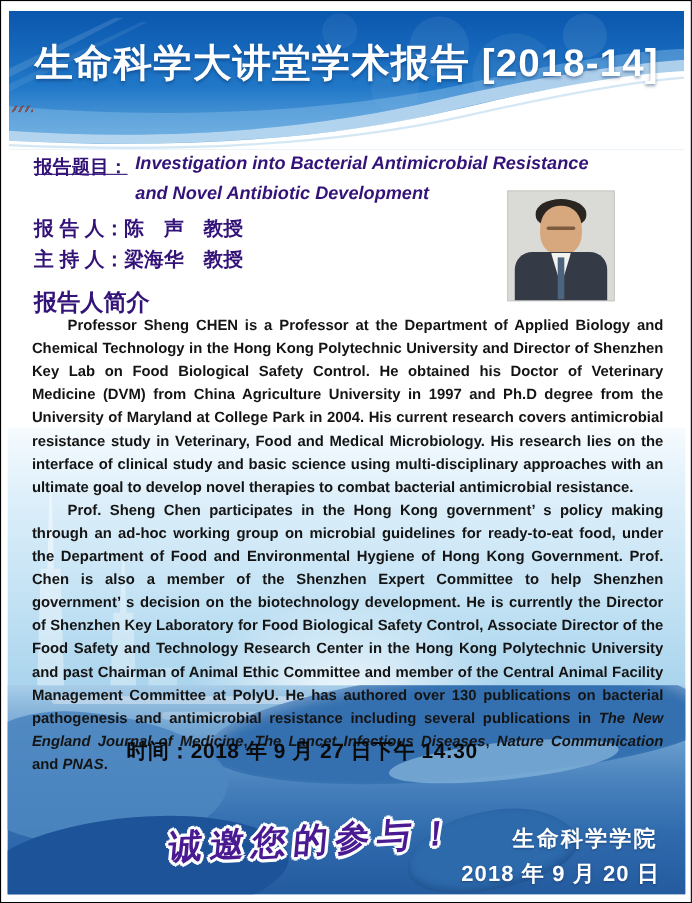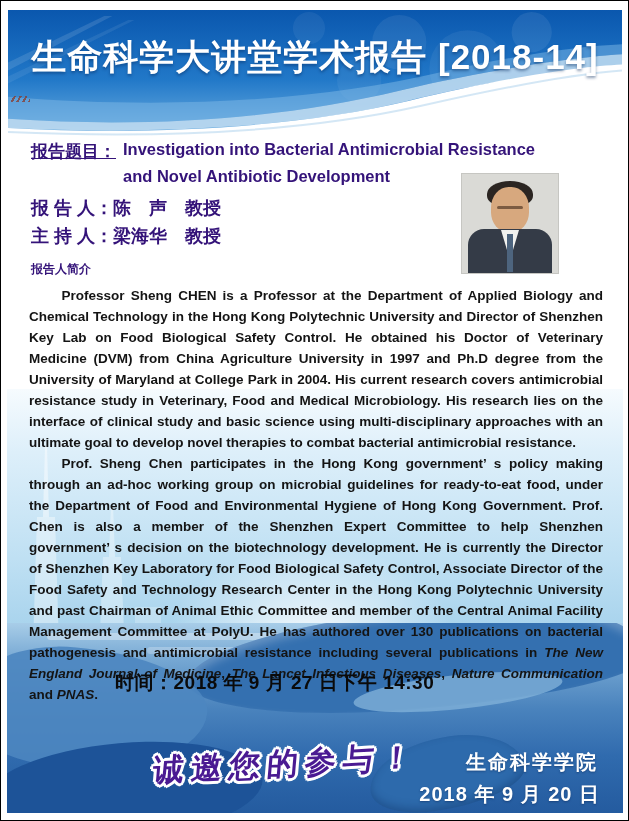--- a/index.html
+++ b/index.html
@@ -34,23 +34,23 @@
     border-radius:55% 45% 62% 38%/62% 55% 45% 38%;transform:rotate(-8deg);
     box-shadow:0 -4px 8px rgba(10,40,90,.35) inset;}
   .land-deep{bottom:-26px;left:-24px;width:280px;height:96px;background:#1d5398;
     border-radius:50%;transform:rotate(-5deg);}
   .coast1{top:52px;right:60px;width:210px;height:34px;background:#7fb0d8;
     border-radius:50%;transform:rotate(-6deg);opacity:.8;}
   .cloud{height:7px;background:rgba(255,255,255,.35);border-radius:4px;}
   .cloud.c1{position:absolute;top:10px;left:40px;width:300px;}
   .cloud.c2{position:absolute;top:24px;left:140px;width:360px;opacity:.7;}
   .talk-label{position:absolute;font-size:17px;font-weight:bold;color:#341379;text-decoration:underline;}
-  .talk-title{position:absolute;left:122px;width:490px;font-size:16.5px;font-weight:bold;color:#341379;}
+  .talk-title{position:absolute;left:122px;width:490px;font-size:16.5px;font-weight:bold;color:#341379;font-style:italic;}
   .person-row{position:absolute;left:30px;font-size:18px;font-weight:bold;color:#341379;}
-  .bio-head{position:absolute;left:30px;top:260px;font-size:12px;font-weight:bold;color:#341379;}
+  .bio-head{position:absolute;left:30px;top:260px;font-size:21px;font-weight:bold;color:#341379;}
 
   
   .photo{position:absolute;left:461px;top:173px;width:96px;height:99px;background:#dadad6;
     overflow:hidden;box-shadow:0 0 0 1px #c6c6c2;}
   .photo .hair{position:absolute;left:25px;top:7px;width:46px;height:26px;background:#2b2522;
     border-radius:50% 50% 42% 42%;}
   .photo .head{position:absolute;left:29px;top:13px;width:38px;height:45px;background:#d7a87e;
     border-radius:46% 46% 44% 44%;}
   .photo .brow{position:absolute;left:35px;top:32px;width:26px;height:3px;background:#7c5b41;border-radius:2px;}
   .photo .suit{position:absolute;left:6px;top:55px;width:84px;height:46px;background:#343b47;

